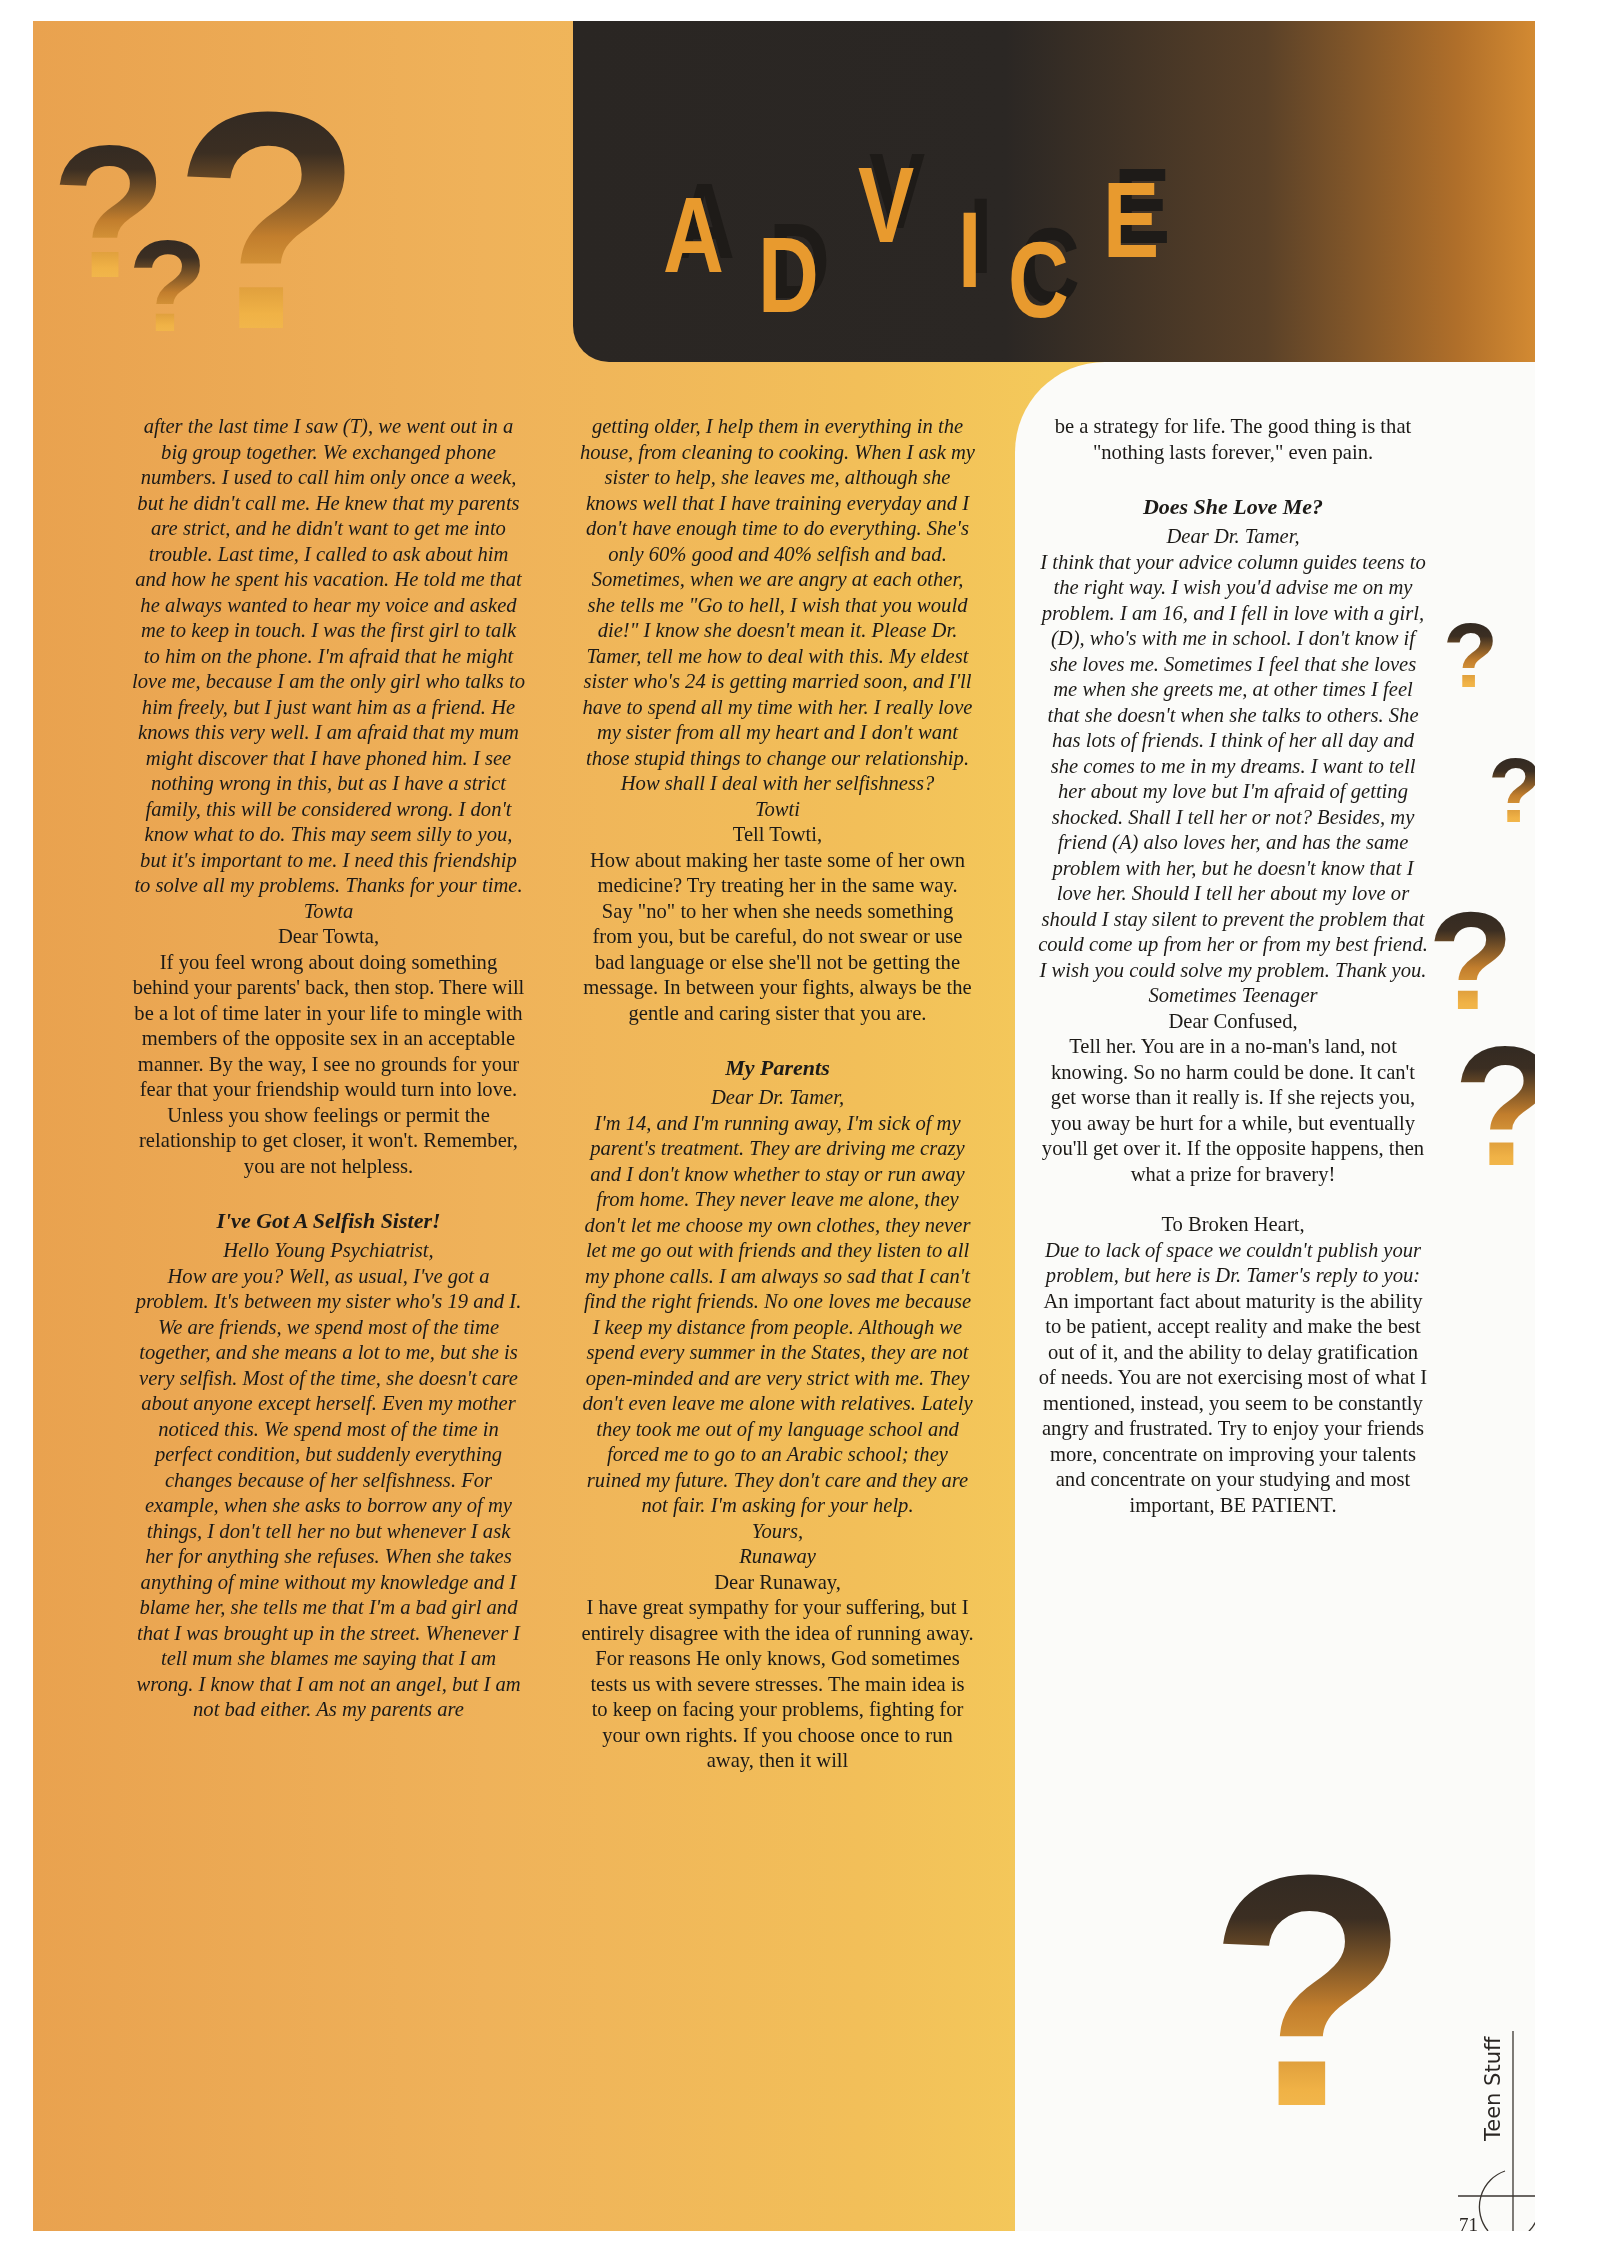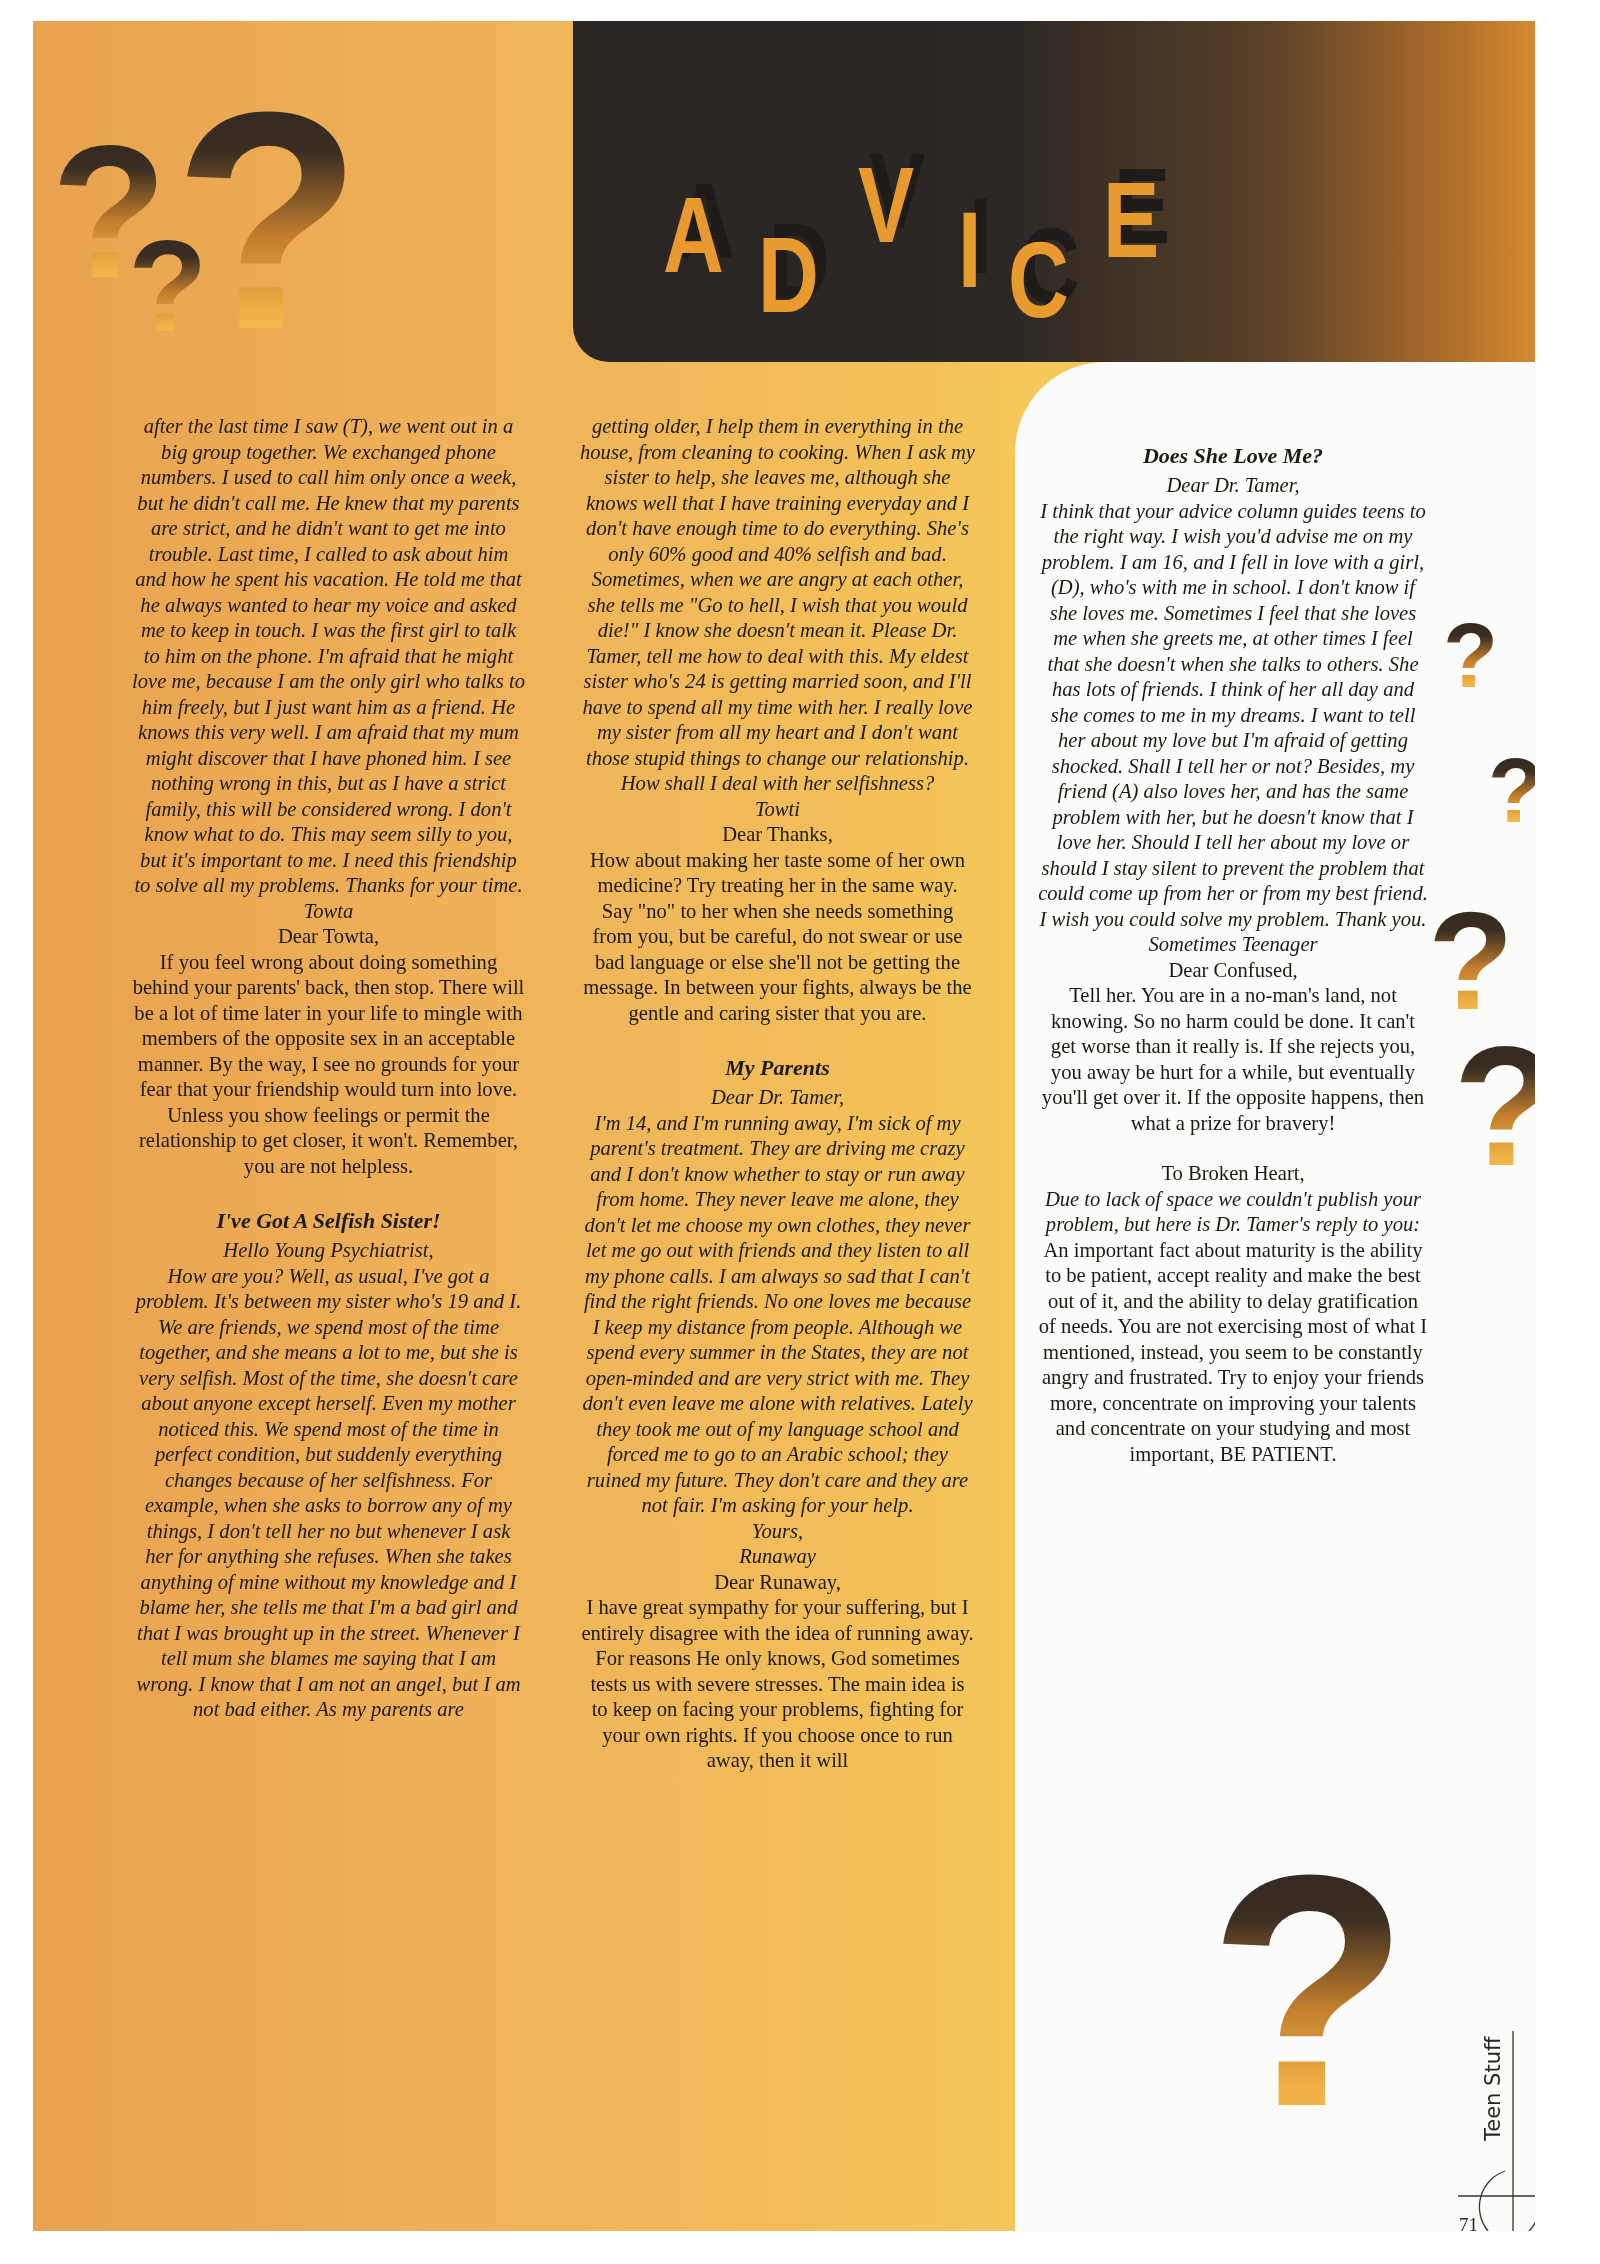--- a/index.html
+++ b/index.html
@@ -112,33 +112,34 @@
     <p>If you feel wrong about doing something behind your parents' back, then stop. There will be a lot of time later in your life to mingle with members of the opposite sex in an acceptable manner. By the way, I see no grounds for your fear that your friendship would turn into love. Unless you show feelings or permit the relationship to get closer, it won't. Remember, you are not helpless.</p>
     <div class="gap"></div>
     <p class="heading">I've Got A Selfish Sister!</p>
     <p class="it">Hello Young Psychiatrist,</p>
     <p class="it">How are you? Well, as usual, I've got a problem. It's between my sister who's 19 and I. We are friends, we spend most of the time together, and she means a lot to me, but she is very selfish. Most of the time, she doesn't care about anyone except herself. Even my mother noticed this. We spend most of the time in perfect condition, but suddenly everything changes because of her selfishness. For example, when she asks to borrow any of my things, I don't tell her no but whenever I ask her for anything she refuses. When she takes anything of mine without my knowledge and I blame her, she tells me that I'm a bad girl and that I was brought up in the street. Whenever I tell mum she blames me saying that I am wrong. I know that I am not an angel, but I am not bad either. As my parents are</p>
   </div>
 
   <div class="column col-mid">
     <p class="it">getting older, I help them in everything in the house, from cleaning to cooking. When I ask my sister to help, she leaves me, although she knows well that I have training everyday and I don't have enough time to do everything. She's only 60% good and 40% selfish and bad. Sometimes, when we are angry at each other, she tells me "Go to hell, I wish that you would die!" I know she doesn't mean it. Please Dr. Tamer, tell me how to deal with this. My eldest sister who's 24 is getting married soon, and I'll have to spend all my time with her. I really love my sister from all my heart and I don't want those stupid things to change our relationship. How shall I deal with her selfishness?</p>
     <p class="sig">Towti</p>
-    <p>Dear Thanks,</p>
+    <p>Tell Towti,</p>
     <p>How about making her taste some of her own medicine? Try treating her in the same way. Say "no" to her when she needs something from you, but be careful, do not swear or use bad language or else she'll not be getting the message. In between your fights, always be the gentle and caring sister that you are.</p>
     <div class="gap"></div>
     <p class="heading">My Parents</p>
     <p class="it">Dear Dr. Tamer,</p>
     <p class="it">I'm 14, and I'm running away, I'm sick of my parent's treatment. They are driving me crazy and I don't know whether to stay or run away from home. They never leave me alone, they don't let me choose my own clothes, they never let me go out with friends and they listen to all my phone calls. I am always so sad that I can't find the right friends. No one loves me because I keep my distance from people. Although we spend every summer in the States, they are not open-minded and are very strict with me. They don't even leave me alone with relatives. Lately they took me out of my language school and forced me to go to an Arabic school; they ruined my future. They don't care and they are not fair. I'm asking for your help.</p>
     <p class="sig">Yours,</p>
     <p class="sig">Runaway</p>
     <p>Dear Runaway,</p>
     <p>I have great sympathy for your suffering, but I entirely disagree with the idea of running away. For reasons He only knows, God sometimes tests us with severe stresses. The main idea is to keep on facing your problems, fighting for your own rights. If you choose once to run away, then it will</p>
   </div>
 
   <div class="column col-right">
+    <p>be a strategy for life. The good thing is that "nothing lasts forever," even pain.</p>
     <div class="gap"></div>
     <p class="heading">Does She Love Me?</p>
     <p class="it">Dear Dr. Tamer,</p>
     <p class="it">I think that your advice column guides teens to the right way. I wish you'd advise me on my problem. I am 16, and I fell in love with a girl, (D), who's with me in school. I don't know if she loves me. Sometimes I feel that she loves me when she greets me, at other times I feel that she doesn't when she talks to others. She has lots of friends. I think of her all day and she comes to me in my dreams. I want to tell her about my love but I'm afraid of getting shocked. Shall I tell her or not? Besides, my friend (A) also loves her, and has the same problem with her, but he doesn't know that I love her. Should I tell her about my love or should I stay silent to prevent the problem that could come up from her or from my best friend. I wish you could solve my problem. Thank you.</p>
     <p class="sig">Sometimes Teenager</p>
     <p>Dear Confused,</p>
     <p>Tell her. You are in a no-man's land, not knowing. So no harm could be done. It can't get worse than it really is. If she rejects you, you away be hurt for a while, but eventually you'll get over it. If the opposite happens, then what a prize for bravery!</p>
     <div class="gap"></div>
     <p>To Broken Heart,</p>
     <p class="it">Due to lack of space we couldn't publish your problem, but here is Dr. Tamer's reply to you:</p>

